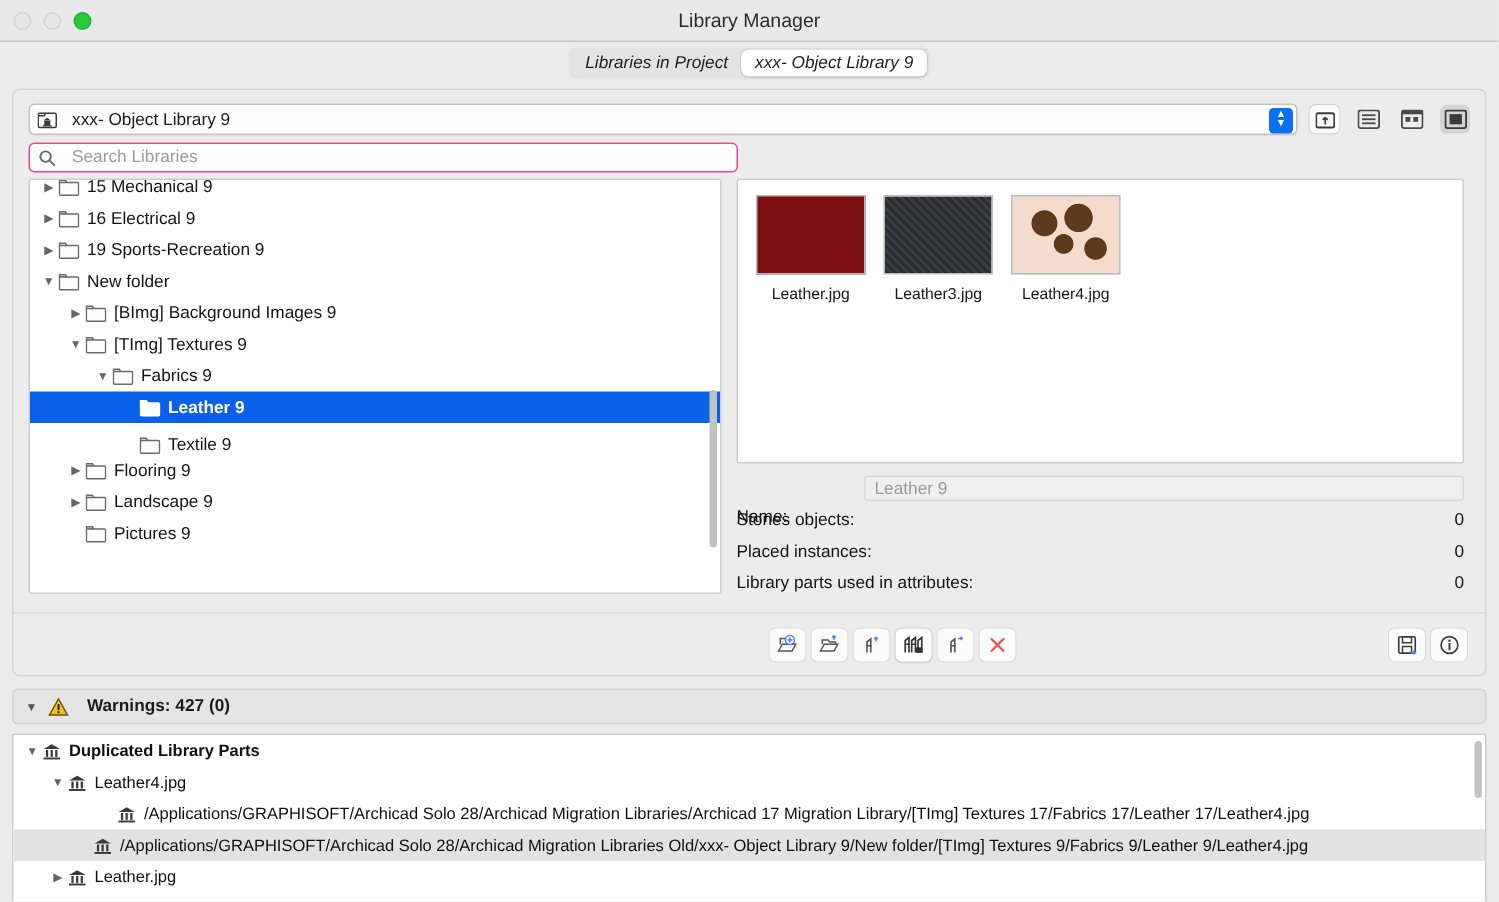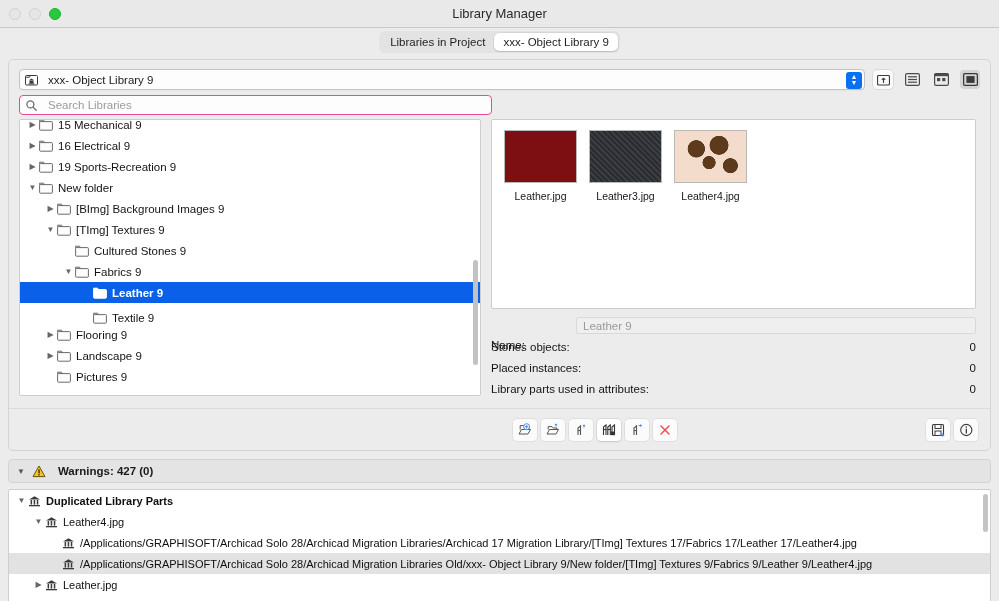--- a/index.html
+++ b/index.html
@@ -40,21 +40,21 @@
     display: flex;
     background: #e3e3e3;
     border-radius: 6px;
     padding: 2px;
     height: 22px;
     align-items: center;
   }
   .tab {
     font-size: 11.5px; color: #1f1f1f;
     padding: 0 9px; height: 18px; line-height: 18px;
-    border-radius: 5px; white-space: nowrap;
+    border-radius: 5px; white-space: nowrap; font-style: italic;
   }
   .tab.active { background: #ffffff; box-shadow: 0 0 0 0.5px rgba(0,0,0,.12), 0 1px 1px rgba(0,0,0,.10); }
 
   
   .main-panel {
     margin: 3px 8px 0 8px;
     height: 392px;
     background: #ececec;
     border: 1px solid #d4d4d4;
     border-radius: 5px;
@@ -363,30 +363,20 @@
           </div>
           <div class="trow" style="padding-left: 24px;">
             <span class="twist">▼</span>
             <span class="folder">
               <svg width="14" height="12" viewBox="0 0 14 12">
                 <path d="M0.6 2.8 L0.6 1.2 L4.6 1.2 L5.6 2.8 Z" fill="#f2f2f2" stroke="#6a6a6a" stroke-width="1"></path>
                 <rect x="0.6" y="2.6" width="12.8" height="8.6" rx="0.8" fill="#fdfdfd" stroke="#6a6a6a" stroke-width="1"></rect>
               </svg>
             </span>
             <span>[TImg] Textures 9</span>
-          </div>
-          <div class="trow" style="padding-left: 42px;">
-            <span class="twist"></span>
-            <span class="folder">
-              <svg width="14" height="12" viewBox="0 0 14 12">
-                <path d="M0.6 2.8 L0.6 1.2 L4.6 1.2 L5.6 2.8 Z" fill="#f2f2f2" stroke="#6a6a6a" stroke-width="1"></path>
-                <rect x="0.6" y="2.6" width="12.8" height="8.6" rx="0.8" fill="#fdfdfd" stroke="#6a6a6a" stroke-width="1"></rect>
-              </svg>
-            </span>
-            <span>Cultured Stones 9</span>
           </div>
           <div class="trow" style="padding-left: 42px;">
             <span class="twist">▼</span>
             <span class="folder">
               <svg width="14" height="12" viewBox="0 0 14 12">
                 <path d="M0.6 2.8 L0.6 1.2 L4.6 1.2 L5.6 2.8 Z" fill="#f2f2f2" stroke="#6a6a6a" stroke-width="1"></path>
                 <rect x="0.6" y="2.6" width="12.8" height="8.6" rx="0.8" fill="#fdfdfd" stroke="#6a6a6a" stroke-width="1"></rect>
               </svg>
             </span>
             <span>Fabrics 9</span>
@@ -583,21 +573,21 @@
           <svg width="13" height="12" viewBox="0 0 13 12">
             <path d="M6.5 1.2 L12 4.4 L1 4.4 Z" fill="#3a3a3a"></path>
             <rect x="2.6" y="5" width="1.5" height="4.6" fill="#3a3a3a"></rect>
             <rect x="5.7" y="5" width="1.5" height="4.6" fill="#3a3a3a"></rect>
             <rect x="8.8" y="5" width="1.5" height="4.6" fill="#3a3a3a"></rect>
             <rect x="1" y="10" width="11" height="1.3" fill="#3a3a3a"></rect>
           </svg>
         </span>
         <span>Leather4.jpg</span>
       </div>
-      <div class="wrow" style="padding-left: 40px;">
+      <div class="wrow" style="padding-left: 56px;">
         <span class="twist"></span>
         <span class="ic">
           <svg width="13" height="12" viewBox="0 0 13 12">
             <path d="M6.5 1.2 L12 4.4 L1 4.4 Z" fill="#3a3a3a"></path>
             <rect x="2.6" y="5" width="1.5" height="4.6" fill="#3a3a3a"></rect>
             <rect x="5.7" y="5" width="1.5" height="4.6" fill="#3a3a3a"></rect>
             <rect x="8.8" y="5" width="1.5" height="4.6" fill="#3a3a3a"></rect>
             <rect x="1" y="10" width="11" height="1.3" fill="#3a3a3a"></rect>
           </svg>
         </span>

